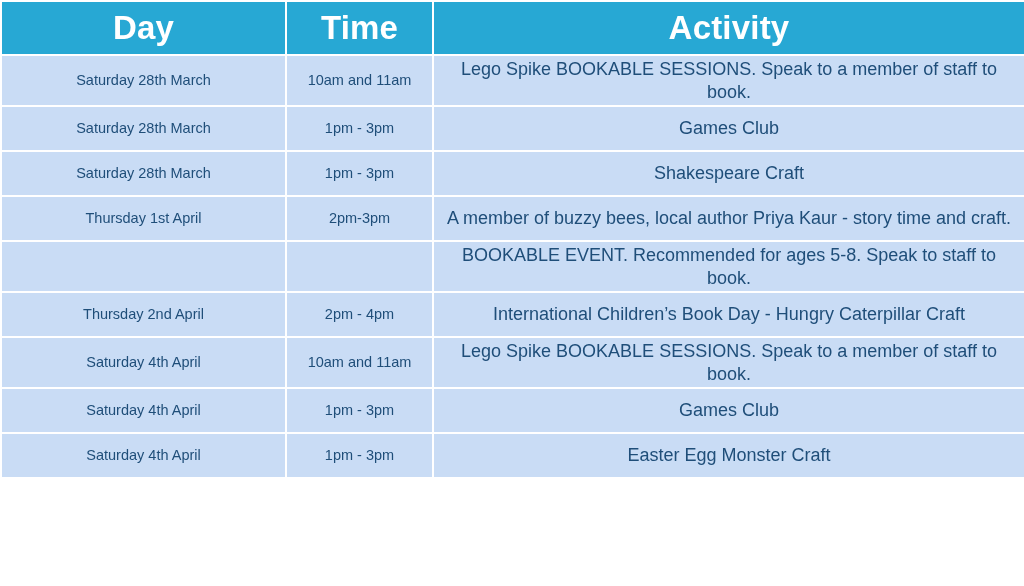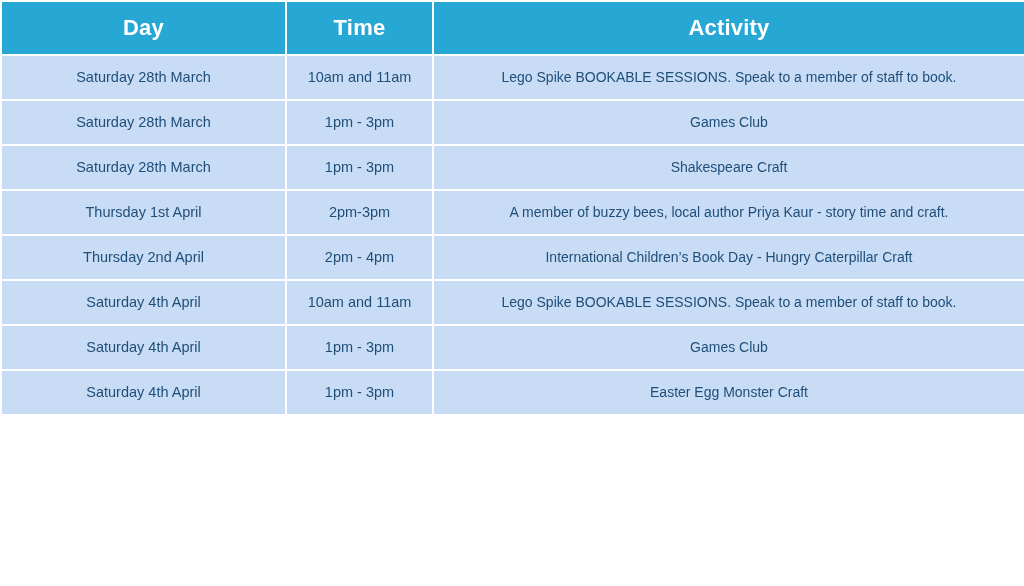--- a/index.html
+++ b/index.html
@@ -23,21 +23,21 @@
     border-collapse: collapse;
     table-layout: fixed;
   }
   table.schedule col.col-day   { width: 285px; }
   table.schedule col.col-time  { width: 147px; }
   table.schedule col.col-act   { width: 592px; }
 
   table.schedule thead th {
     background: #27a8d4;
     color: #ffffff;
-    font-size: 22px;
+    font-size: 33px;
     font-weight: bold;
     text-align: center;
     height: 52px;
     padding: 0;
     border: 2px solid #ffffff;
     letter-spacing: 0.2px;
   }
   table.schedule tbody td {
     background: #c9dcf5;
     color: #1f4e79;
@@ -48,21 +48,21 @@
     border: 2px solid #ffffff;
     vertical-align: middle;
     line-height: 1.25;
     box-sizing: border-box;
   }
   table.schedule tbody td.cell-day,
   table.schedule tbody td.cell-time {
     font-size: 14.5px;
   }
   table.schedule tbody td.cell-activity {
-    font-size: 14px;
+    font-size: 18px;
   }
   table.schedule tbody td.empty {
     color: transparent;
   }
 </style>
 </head>
 <body>
 
 <div class="schedule-wrap">
   <table class="schedule">
@@ -93,20 +93,25 @@
         <td class="cell-day">Saturday 28th March</td>
         <td class="cell-time">1pm - 3pm</td>
         <td class="cell-activity">Shakespeare Craft</td>
       </tr>
       <tr>
         <td class="cell-day">Thursday 1st April</td>
         <td class="cell-time">2pm-3pm</td>
         <td class="cell-activity">A member of buzzy bees, local author Priya Kaur - story time and craft.</td>
       </tr>
       <tr>
+        <td class="cell-day empty"></td>
+        <td class="cell-time empty"></td>
+        <td class="cell-activity">BOOKABLE EVENT. Recommended for ages 5-8. Speak to staff to book.</td>
+      </tr>
+      <tr>
         <td class="cell-day">Thursday 2nd April</td>
         <td class="cell-time">2pm - 4pm</td>
         <td class="cell-activity">International Children’s Book Day - Hungry Caterpillar Craft</td>
       </tr>
       <tr>
         <td class="cell-day">Saturday 4th April</td>
         <td class="cell-time">10am and 11am</td>
         <td class="cell-activity">Lego Spike BOOKABLE SESSIONS. Speak to a member of staff to book.</td>
       </tr>
       <tr>

